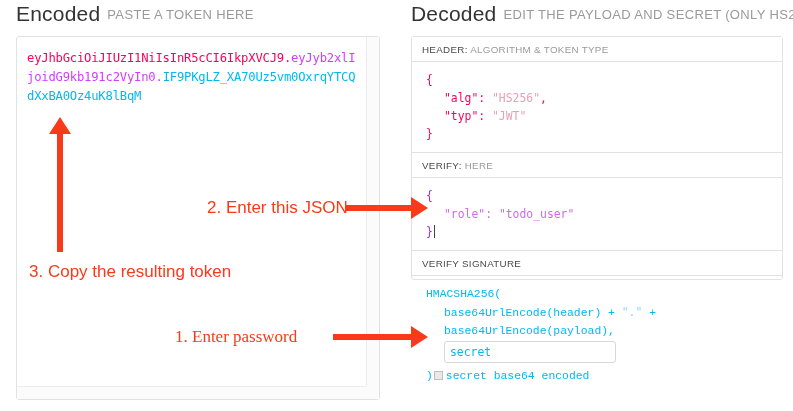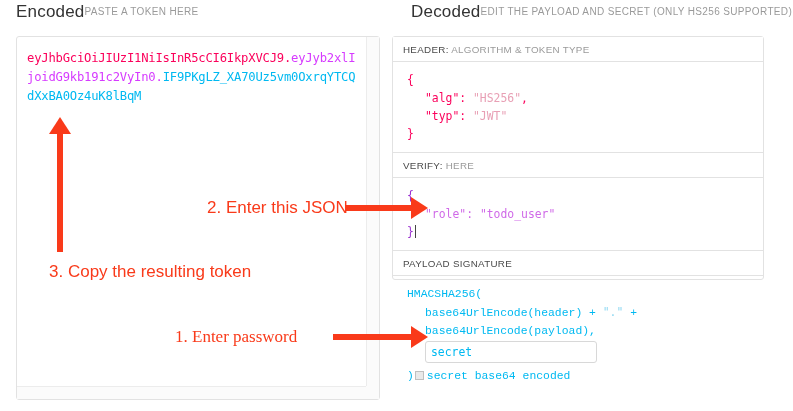--- a/index.html
+++ b/index.html
@@ -11,30 +11,31 @@
     overflow: hidden;
   }
   #root { position: relative; width: 793px; height: 411px; }
 
   
   .col-head {
     position: absolute;
     white-space: nowrap;
   }
   .col-head .title {
-    font-size: 17px;
+    font-size: 21px;
     font-weight: 300;
     color: #333333;
     letter-spacing: 0.2px;
   }
   .col-head .sub {
-    font-size: 10px;
+    font-size: 13px;
     font-weight: 400;
     color: #9a9a9a;
     letter-spacing: 0.35px;
+    margin-left: 7px;
     position: relative;
     top: -2px;
   }
 
   
   .panel {
     position: absolute;
     background: #ffffff;
     border: 1px solid #e2e2e2;
     border-radius: 3px;
@@ -69,21 +70,21 @@
     left: 0px; bottom: 0px; height: 13px; right: 13px;
     background: #fbfbfb;
     border-top: 1px solid #ececec;
   }
   #encoded-corner {
     position: absolute; right: 0; bottom: 0; width: 13px; height: 13px;
     background: #fbfbfb;
   }
 
   
-  #decoded-panel { left: 392px; top: 36px; width: 372px; height: 244px; }
+  #decoded-panel { left: 411px; top: 36px; width: 372px; height: 244px; }
   .sec-head {
     font-size: 9.8px;
     letter-spacing: 0.3px;
     padding: 7px 10px 6px 10px;
     border-bottom: 1px solid #e2e2e2;
     background: #ffffff;
     white-space: nowrap;
   }
   .sec-head .k { color: #4a4a4a; font-weight: 400; }
   .sec-head .v { color: #9a9a9a; font-weight: 400; }
@@ -217,32 +218,32 @@
       <span class="k">VERIFY:</span>
       <span class="v">HERE</span>
     </div>
     <div class="sec-body" id="payload-body">
         <div><span class="p-brace">{</span></div>
         <div class="indent1"><span class="p-key">"role"</span><span class="p-punct">: </span><span class="p-val">"todo_user"</span></div>
         <div><span class="p-brace">}</span><span class="caret"></span></div>
       </div>
 
     <div class="sec-head">
-      <span class="k">PAYLOAD SIGNATURE</span>
+      <span class="k">VERIFY SIGNATURE</span>
     </div>
     <div class="sec-body last">
       <div class="s-txt">HMACSHA256(</div>
       <div class="indent1"><span class="s-txt">base64UrlEncode(header) + </span><span class="s-str">"."</span><span class="s-txt"> +</span></div>
       <div class="indent1 s-txt">base64UrlEncode(payload),</div>
       <input id="secret-input" type="text" value="secret" style="">
       <div class="sig-lastline"><span class="s-txt">)</span><span id="b64-checkbox"></span><span class="s-txt">secret base64 encoded</span></div>
     </div>
   </div>
 
-  <div class="anno-text" style="left:29px; top:262px;margin-left:20px;">3. Copy the resulting token</div>
+  <div class="anno-text" style="left:29px; top:262px;">3. Copy the resulting token</div>
   <div class="arrow-shaft-v" style="left:57px; top:132px; height:120px;"></div>
   <div class="arrow-head-u" style="left:49px; top:117px;"></div>
 
   <div class="anno-text" style="left:172px; top:198px;margin-left:35px;">2. Enter this JSON</div>
   <div class="arrow-shaft-h" style="left:345px; top:205px; width:68px;"></div>
   <div class="arrow-head-r" style="left:411px; top:197px;"></div>
 
   <div class="anno-text" style="left:175px; top:327px;font-family:Liberation Serif, serif;">1. Enter password</div>
   <div class="arrow-shaft-h" style="left:333px; top:334px; width:80px;"></div>
   <div class="arrow-head-r" style="left:411px; top:326px;"></div>

